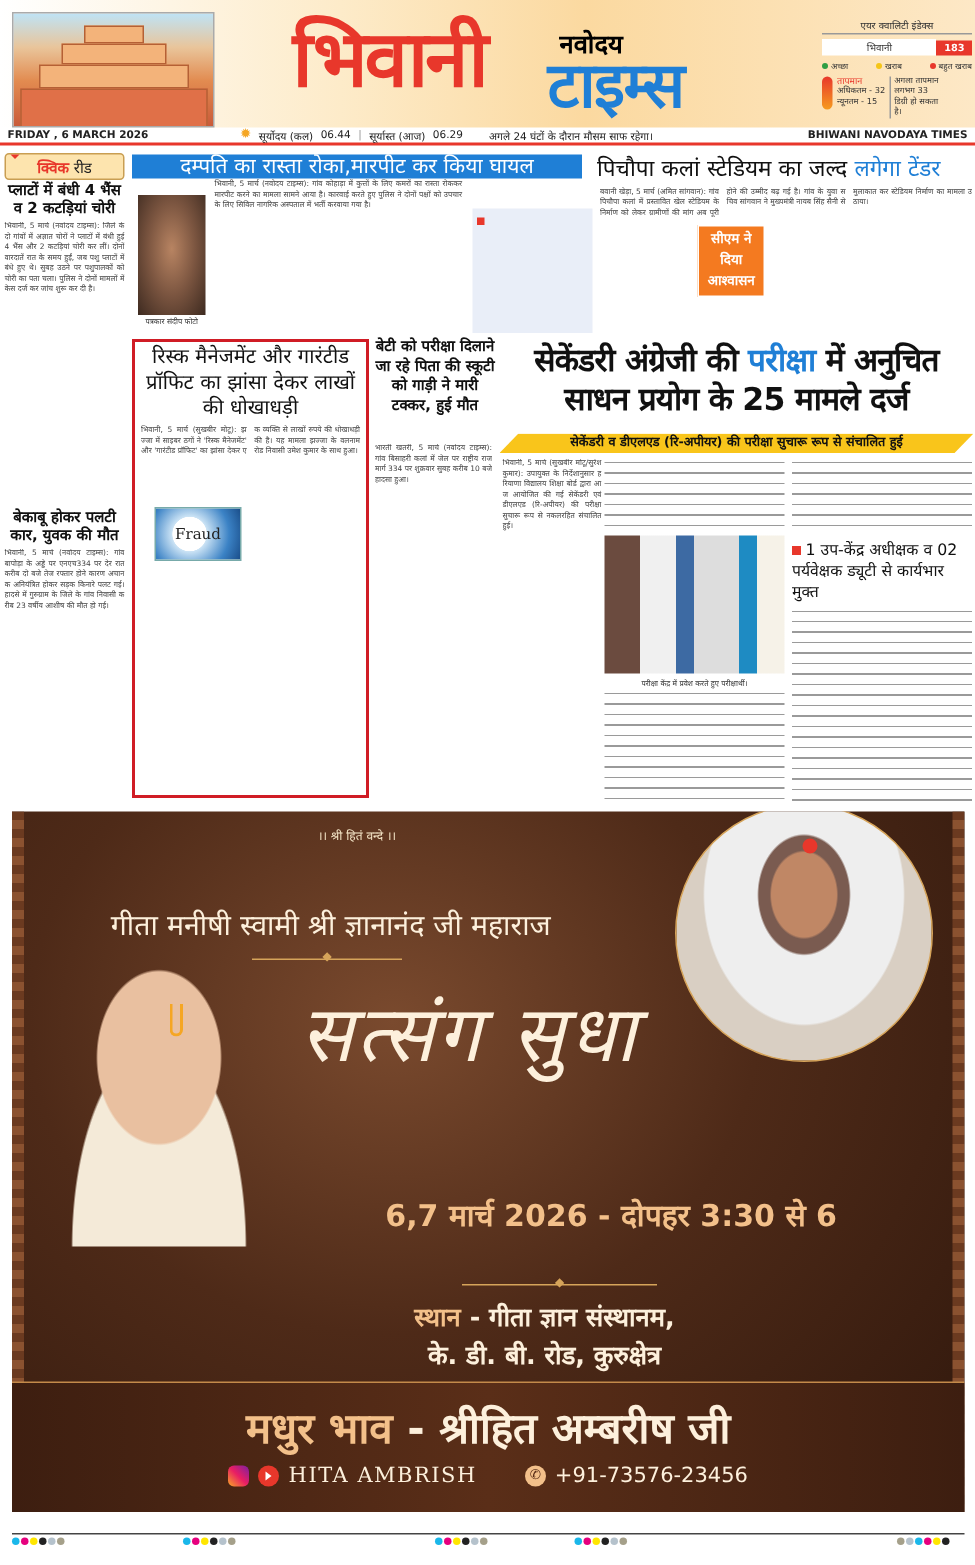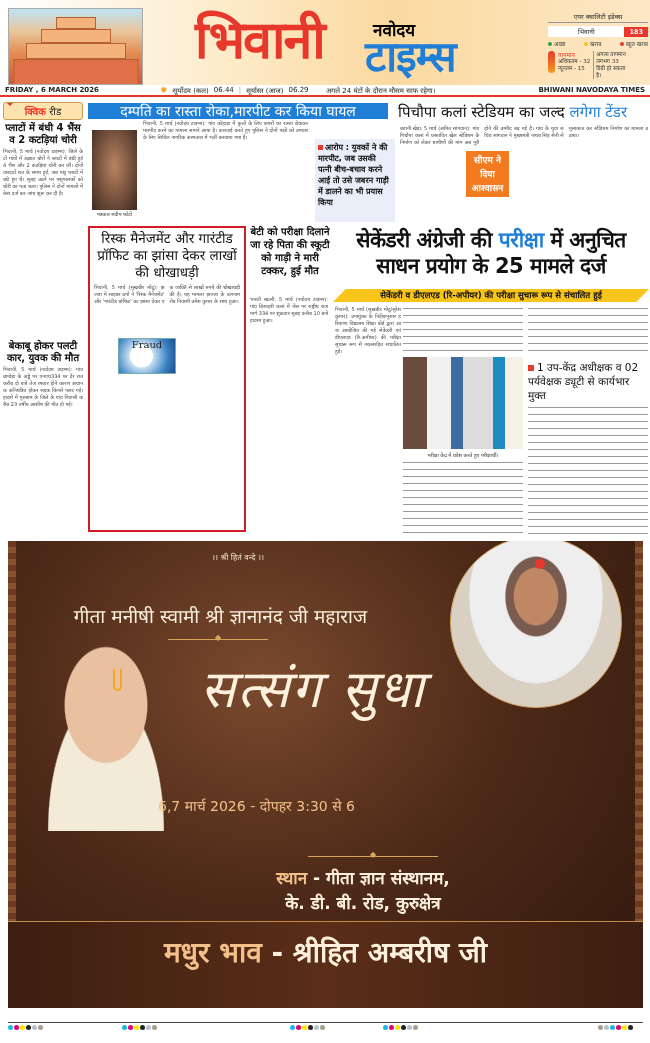--- a/index.html
+++ b/index.html
@@ -45,21 +45,21 @@
 .caption{font-size:5px;color:#333;text-align:center}
 .aarop{left:315px;top:139px;width:80px;height:83px;background:#e9eef8;padding:3px;font-size:8px;font-weight:bold;line-height:11px;color:#111}
 .aarop .sq{display:inline-block;width:5px;height:5px;background:#e8372b;margin-right:2px}
 
 .story2-head{left:398px;top:103px;width:250px;font-size:15px;line-height:18px;color:#111;white-space:nowrap}
 .story2-head .blue{color:#1f7fd6}
 .cm-box{left:465px;top:150px;width:45px;height:48px;background:#f47a20;color:#fff;font-size:9px;text-align:center;line-height:14px;font-weight:bold;padding-top:2px;border:1px solid #fff}
 
 .riskbox{left:88px;top:226px;width:158px;height:306px;border:2px solid #d01c25}
 .risk-head{font-size:13.5px;text-align:center;line-height:17px;color:#111;margin-top:2px}
-.fraud-img{left:118px;top:338px;width:58px;height:36px;background:radial-gradient(circle at 40% 50%,#fff 0 30%,#cbe3f5 31%,#3b82c5 70%,#1a4e8a 100%);border:1px solid #7aa;display:flex;justify-content:center;font-size:10px;color:#222;font-family:"DejaVu Serif",serif}
+.fraud-img{left:103px;top:338px;width:58px;height:36px;background:radial-gradient(circle at 40% 50%,#fff 0 30%,#cbe3f5 31%,#3b82c5 70%,#1a4e8a 100%);border:1px solid #7aa;display:flex;align-items:center;justify-content:center;font-size:10px;color:#222;font-family:"DejaVu Serif",serif}
 
 .scooty-head{left:250px;top:225px;width:80px;font-size:10px;font-weight:bold;line-height:13px;text-align:center;color:#111}
 
 .bighead{left:333px;top:227px;width:316px;font-size:21px;font-weight:bold;line-height:26px;text-align:center;color:#111;letter-spacing:-0.5px}
 .bighead .blue{color:#1f7fd6}
 .subbanner{left:333px;top:289px;width:316px;height:13px;background:#f9c51b;font-size:8.5px;font-weight:bold;text-align:center;line-height:13px;color:#111;clip-path:polygon(4% 0,100% 0,96% 100%,0 100%)}
 .exam-photo{left:403px;top:357px;width:120px;height:92px;background:linear-gradient(90deg,#6b4b3f 0 20%,#f0f0f0 20% 40%,#3d6aa3 40% 50%,#ddd 50% 75%,#1e8bc3 75% 85%,#f6f2e8 85%)}
 .exam-cap{left:403px;top:452px;width:120px;font-size:5px;text-align:center;color:#333}
 .side-head{left:528px;top:360px;width:120px;font-size:10.5px;line-height:14px;color:#111}
 .side-head .sq{display:inline-block;width:6px;height:6px;background:#e8372b;margin-right:3px}
@@ -71,21 +71,21 @@
 .ad-l1{position:absolute;left:0;width:425px;top:34px;text-align:center;font-size:19px;font-weight:bold;color:#fdf0dc}
 .ad-l1 .gold{color:#f3c08a}
 .ad-l2{position:absolute;left:0;width:425px;top:62px;text-align:center;font-size:19px;font-weight:normal;color:#fdf0dc}
 .divider{position:absolute;height:1px;background:#d6a45a}
 .divider::after{content:"◆";position:absolute;left:50%;top:-6px;color:#d6a45a;font-size:8px;transform:translateX(-50%)}
 .guru-circle{position:absolute;left:442px;top:-5px;width:172px;height:172px;border-radius:50%;border:1px solid #d6a45a;background:radial-gradient(ellipse at 50% 35%,#c08765 0 18%,#7a5b50 19% 25%,#eee 26% 55%,#d9cfc3 56% 100%);overflow:hidden}
 .tilak{position:absolute;left:84px;top:22px;width:10px;height:10px;border-radius:50%;background:#e8372b}
 .satsang{position:absolute;left:145px;top:110px;width:320px;text-align:center;font-size:52px;color:#fdf0dc;font-family:"DejaVu Serif",serif;font-style:italic;letter-spacing:2px}
 .person2{position:absolute;left:8px;top:80px;width:180px;height:210px;background:radial-gradient(ellipse at 50% 40%,#e9c0a0 0 32%,transparent 33%),radial-gradient(ellipse at 50% 100%,#f4ead8 0 45%,transparent 46%)}
 .tilak2{position:absolute;left:97px;top:48px;width:9px;height:22px;border:2px solid #f5a623;border-top:none;border-radius:0 0 5px 5px}
-.times{position:absolute;left:150px;width:400px;text-align:left;font-size:14px;font-weight:normal;color:#f3c08a}
+.times{position:absolute;left:150px;width:400px;text-align:right;font-size:20px;font-weight:bold;color:#f3c08a}
 .t1{top:255px}.t2{top:280px}
 .place{position:absolute;left:215px;width:280px;text-align:center;font-size:17px;font-weight:bold;color:#fdf0dc}
 .place .gold{color:#f3c08a}
 .p1{top:325px}.p2{top:350px}
 .ad-band{position:absolute;left:0;top:380px;width:635px;height:87px;background:linear-gradient(90deg,#3d1e10,#5a2e18 50%,#3d1e10);border-top:1px solid #c48a4a}
 .madhur{position:absolute;left:0;width:635px;top:10px;text-align:center;font-size:28px;font-weight:bold;color:#fdf0dc}
 .madhur .gold{color:#f3c08a}
 .contact{position:absolute;left:0;width:635px;top:54px;display:flex;justify-content:center;align-items:center;gap:6px;font-size:14px;color:#fdf0dc}
 .ig{width:14px;height:14px;border-radius:4px;background:linear-gradient(45deg,#f9a825,#e91e63,#7b1fa2);display:inline-block}
 .yt{width:14px;height:14px;border-radius:50%;background:#e8372b;display:inline-block;position:relative}
@@ -152,21 +152,21 @@
   <div class="hd-s">प्लाटों में बंधी 4 भैंस व 2 कटड़ियां चोरी</div>
   <div class="body-text" style="height:190px;overflow:hidden;margin-top:2px">भिवानी, 5 मार्च (नवोदय टाइम्स): जिले के दो गांवों में अज्ञात चोरों ने प्लाटों में बंधी हुई 4 भैंस और 2 कटड़ियां चोरी कर लीं। दोनों वारदातें रात के समय हुईं, जब पशु प्लाटों में बंधे हुए थे। सुबह उठने पर पशुपालकों को चोरी का पता चला। पुलिस ने दोनों मामलों में केस दर्ज कर जांच शुरू कर दी है।</div>
   <div class="hd-s" style="margin-top:2px">बेकाबू होकर पलटी कार, युवक की मौत</div>
   <div class="body-text" style="height:150px;overflow:hidden;margin-top:2px">भिवानी, 5 मार्च (नवोदय टाइम्स): गांव बापोड़ा के अड्डे पर एनएच334 पर देर रात करीब दो बजे तेज रफ्तार होने कारण अचानक अनियंत्रित होकर सड़क किनारे पलट गई। हादसे में गुरुग्राम के जिले के गांव निवासी करीब 23 वर्षीय आशीष की मौत हो गई।</div>
 </div>
 
 <div class="abs banner1">दम्पति का रास्ता रोका,मारपीट कर किया घायल</div>
 <div class="abs story1-text body-text" style="padding-left:55px;padding-right:80px">भिवानी, 5 मार्च (नवोदय टाइम्स): गांव कोहाड़ा में कुत्तों के लिए कमरों का रास्ता रोककर मारपीट करने का मामला सामने आया है। कारवाई करते हुए पुलिस ने दोनों पक्षों को उपचार के लिए सिविल नागरिक अस्पताल में भर्ती करवाया गया है।</div>
 <div class="abs photo-face"></div>
 <div class="abs caption" style="left:92px;top:211px;width:45px">पत्रकार संदीप फोटो</div>
-<div class="abs aarop"><span class="sq"></span><span>आरोप : युवकों ने की मारपीट, जब उसकी पत्नी बीच-बचाव करने आई तो उसे जबरन गाड़ी में डालने का भी प्रयास किया</span></div>
+<div class="abs aarop"><span class="sq"></span></div>
 
 <div class="abs story2-head"><span>पिचौपा कलां स्टेडियम का जल्द</span> <span class="blue">लगेगा टेंडर</span></div>
 <div class="abs body-text" style="left:400px;top:125px;width:248px;height:95px;column-count:3;column-gap:5px">बवानी खेड़ा, 5 मार्च (अमित सांगवान): गांव पिचौपा कलां में प्रस्तावित खेल स्टेडियम के निर्माण को लेकर ग्रामीणों की मांग अब पूरी होने की उम्मीद बढ़ गई है। गांव के युवा सचिव सांगवान ने मुख्यमंत्री नायब सिंह सैनी से मुलाकात कर स्टेडियम निर्माण का मामला उठाया।</div>
 <div class="abs cm-box">सीएम ने दिया आश्वासन</div>
 
 <div class="abs riskbox">
   <div class="risk-head">रिस्क मैनेजमेंट और गारंटीड प्रॉफिट का झांसा देकर लाखों की धोखाधड़ी</div>
   <div class="body-text" style="padding:3px 4px;height:240px;overflow:hidden;column-count:2;column-gap:5px">भिवानी, 5 मार्च (सुखबीर मोटू): झज्जा में साइबर ठगों ने 'रिस्क मैनेजमेंट' और 'गारंटीड प्रॉफिट' का झांसा देकर एक व्यक्ति से लाखों रुपये की धोखाधड़ी की है। यह मामला झज्जा के वलनाम रोड निवासी उमेश कुमार के साथ हुआ।</div>
 </div>
 <div class="abs fraud-img">
@@ -199,20 +199,28 @@
   <div class="person2">
       <div class="tilak2"></div>
     </div>
   <div class="satsang">सत्संग सुधा</div>
   <div class="times t1">6,7 मार्च 2026 - दोपहर 3:30 से 6</div>
   <div class="divider" style="left:300px;top:315px;width:130px"></div>
   <div class="place p2">के. डी. बी. रोड, कुरुक्षेत्र</div>
   <div class="place p1"><span class="gold">स्थान</span> <span>- गीता ज्ञान संस्थानम,</span></div>
   <div class="ad-band">
     <div class="madhur"><span class="gold">मधुर भाव</span> <span>- श्रीहित अम्बरीष जी</span></div>
+    <div class="contact">
+      <span class="ig"></span>
+      <span class="yt"></span>
+      <span class="name-serif">HITA AMBRISH</span>
+      <span style="width:20px"></span>
+      <span class="phone">✆</span>
+      <span>+91-73576-23456</span>
+    </div>
   </div>
 </div>
 
 <div class="abs bottom-line"></div>
 <div class="reg" style="left:8px">
     <span style="background:#1ab7ea"></span>
     <span style="background:#e6007e"></span>
     <span style="background:#ffe600"></span>
     <span style="background:#222"></span>
     <span style="background:#b5c2cc"></span>

